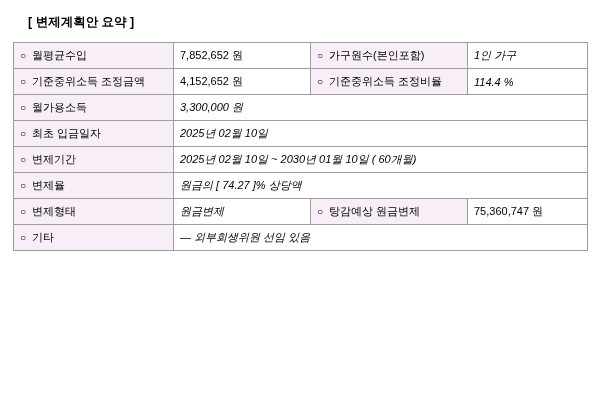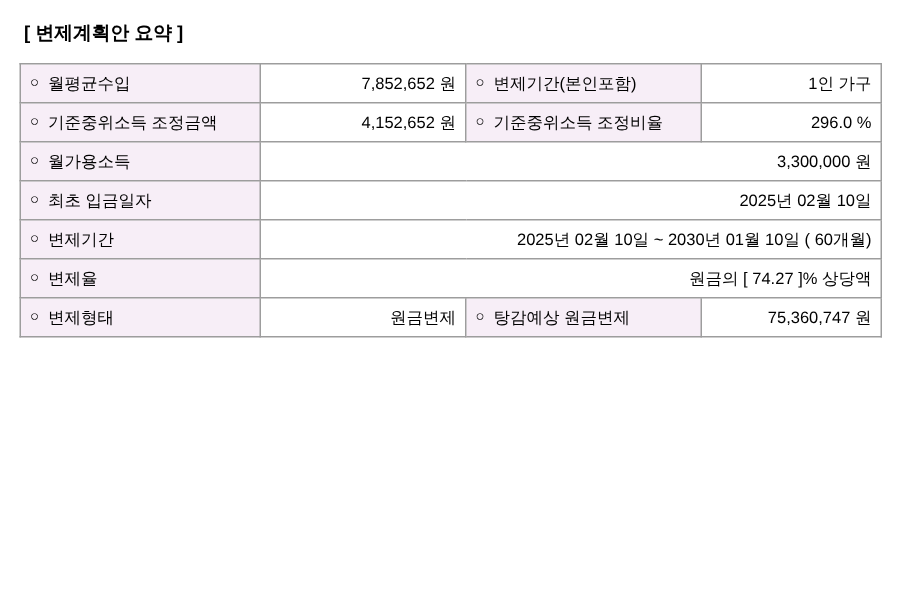--- a/index.html
+++ b/index.html
@@ -18,21 +18,21 @@
   }
   .page {
     position: absolute;
     left: 0; top: 0;
     width: 600px;
     height: 410px;
     box-sizing: border-box;
   }
   .doc-title {
     position: absolute;
-    left: 16px;
+    left: 28px;
     top: 14px;
     font-size: 12.5px;
     font-weight: bold;
     letter-spacing: 0px;
     white-space: nowrap;
   }
   table.summary {
     position: absolute;
     left: 13px;
     top: 42px;
@@ -60,27 +60,28 @@
     display: inline-block;
     width: 12px;
     font-size: 10px;
     vertical-align: middle;
   }
   .lbl-text {
     display: inline-block;
     vertical-align: middle;
   }
   .num {
-    text-align: right;
+    text-align: left;
     padding-right: 8px;
     white-space: nowrap;
   }
   .left {
-    text-align: right;
+    text-align: left;
     white-space: nowrap;
+    font-style: italic;
   }
   .tall {
     height: 56px;
   }
   .etc-label {
     vertical-align: middle;
   }
   .etc-value {
     vertical-align: middle;
     padding-left: 10px;
@@ -105,34 +106,34 @@
       <col class="col-v2">
     </colgroup>
     <tbody>
 
       <tr>
         <td class="label">
           <span class="bullet">○</span><span class="lbl-text">월평균수입</span>
         </td>
         <td class="value num">7,852,652 원</td>
         <td class="label">
-          <span class="bullet">○</span><span class="lbl-text">변제기간(본인포함)</span>
+          <span class="bullet">○</span><span class="lbl-text">가구원수(본인포함)</span>
         </td>
         <td class="value left">1인 가구</td>
       </tr>
 
       <tr>
         <td class="label">
           <span class="bullet">○</span><span class="lbl-text">기준중위소득 조정금액</span>
         </td>
         <td class="value num">4,152,652 원</td>
         <td class="label">
           <span class="bullet">○</span><span class="lbl-text">기준중위소득 조정비율</span>
         </td>
-        <td class="value left">296.0 %</td>
+        <td class="value left">114.4 %</td>
       </tr>
 
       <tr>
         <td class="label">
           <span class="bullet">○</span><span class="lbl-text">월가용소득</span>
         </td>
         <td class="value left" colspan="3">3,300,000 원</td>
       </tr>
 
       <tr>
@@ -162,17 +163,23 @@
         <td class="label">
           <span class="bullet">○</span><span class="lbl-text">변제형태</span>
         </td>
         <td class="value left">원금변제</td>
         <td class="label">
           <span class="bullet">○</span><span class="lbl-text">탕감예상 원금변제</span>
         </td>
         <td class="value num">75,360,747 원</td>
       </tr>
 
+      <tr>
+        <td class="label tall etc-label">
+          <span class="bullet">○</span><span class="lbl-text">기타</span>
+        </td>
+        <td class="value left tall etc-value" colspan="3">— 외부회생위원 선임 있음</td>
+      </tr>
 
     </tbody>
   </table>
 
 </div>
 
 </body></html>

